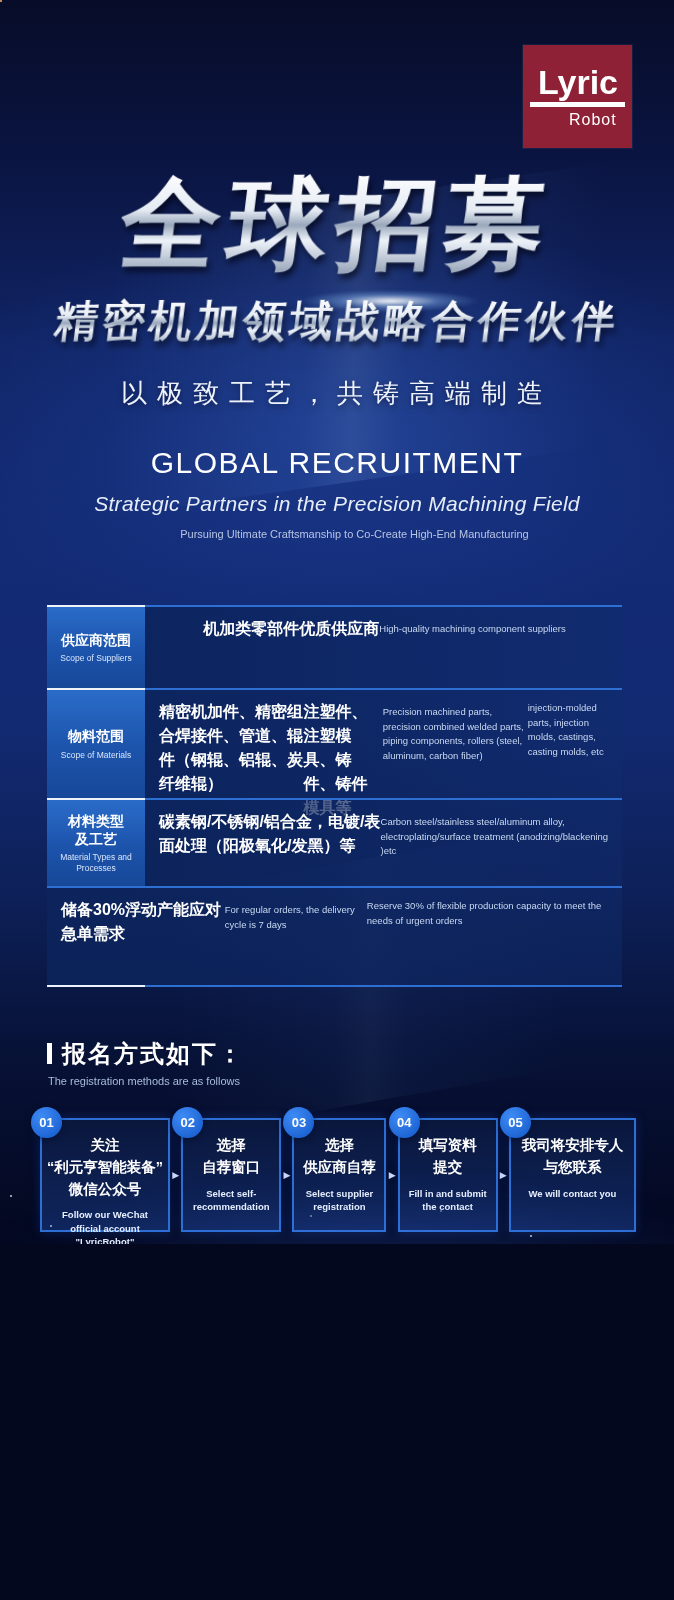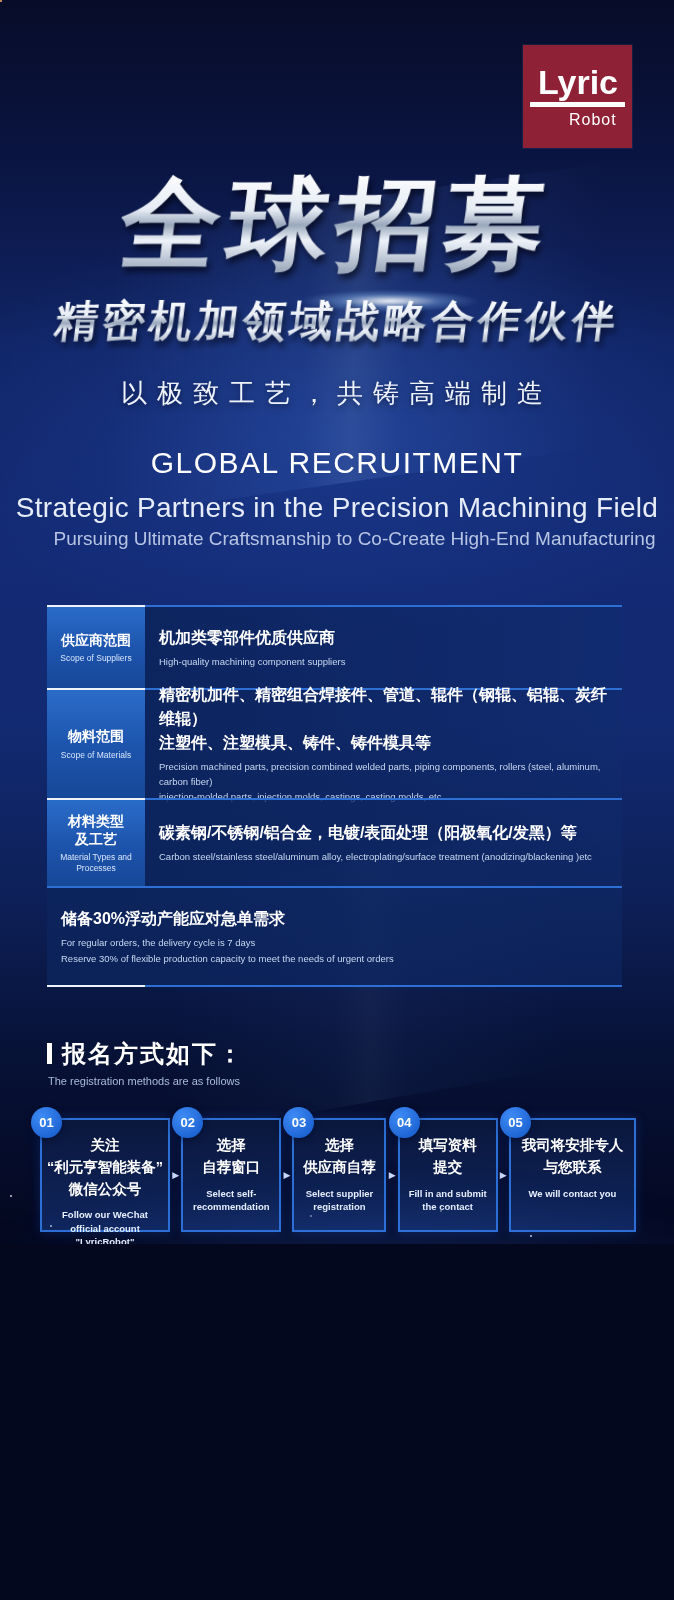--- a/index.html
+++ b/index.html
@@ -32,32 +32,32 @@
   .metal{display:inline-block;font-weight:900;transform:skewX(-7deg);color:transparent;
     background:linear-gradient(180deg,#ffffff 0%,#e6ecf4 38%,#9aa8bc 52%,#eef3fa 66%,#8a98ae 100%);
     -webkit-background-clip:text;background-clip:text;
     filter:drop-shadow(3px 5px 3px rgba(0,0,12,.6));}
   .hero-title{top:168px;}
   .hero-title .metal{font-size:100px;letter-spacing:8px;line-height:1.1;}
   .hero-sub{top:296px;}
   .hero-sub .metal{font-size:43px;letter-spacing:4px;line-height:1.2;}
   .hero-tag{top:376px;color:#eef3fb;font-size:26px;letter-spacing:10px;font-weight:500;text-shadow:0 2px 6px rgba(0,0,20,.5);}
   .en-title{top:446px;color:#ffffff;font-size:30px;font-weight:400;letter-spacing:1.5px;}
-  .en-sub{top:492px;color:#e6edf8;font-size:28px;font-weight:400;letter-spacing:.3px;}
-  .en-tag{top:528px;color:#b7c5e4;font-size:19px;font-weight:400;padding-left:35px;}
+  .en-sub{top:492px;color:#e6edf8;font-size:21px;font-weight:400;letter-spacing:.3px;font-style:italic;}
+  .en-tag{top:528px;color:#b7c5e4;font-size:11px;font-weight:400;padding-left:35px;}
 
   
   .info-table{position:absolute;left:47px;top:605px;width:575px;border-bottom:2px solid #2e6fd3;}
   .t-row{display:flex;align-items:stretch;}
   .t-label{width:98px;flex:0 0 98px;display:flex;flex-direction:column;justify-content:center;align-items:center;
     text-align:center;border-top:2px solid #eef3fa;padding:4px 2px;
     background:linear-gradient(180deg,#2a6cc9 0%,#1c53ab 55%,#174898 100%);}
   .t-label .cn{color:#fff;font-weight:bold;font-size:14px;line-height:1.3;}
   .t-label .en{color:#d9e7fc;font-size:8.5px;line-height:1.3;margin-top:4px;}
-  .t-content{flex:1;display:flex;flex-direction:column;justify-content:center;border-top:2px solid #2e6fd3;
+  .t-content{flex:1;display:flex;justify-content:center;border-top:2px solid #2e6fd3;
     padding:10px 12px 10px 14px;background:linear-gradient(90deg,rgba(12,36,92,.88),rgba(15,44,108,.45));}
   .t-content .cn{color:#fff;font-weight:bold;font-size:16px;line-height:1.5;}
   .t-content .en{color:#c9d9f2;font-size:9.5px;line-height:1.55;margin-top:5px;}
   .t-content .en + .en{margin-top:1px;}
   .r1{height:83px;} .r2{height:110px;} .r3{height:88px;} .r4{height:99px;}
   .tb-white{position:absolute;left:0;bottom:-2px;width:98px;height:2px;background:#eef3fa;}
 
   
   .reg-head{position:absolute;left:47px;top:1038px;}
   .reg-head .bar{display:inline-block;width:5px;height:21px;background:#fff;margin-right:10px;vertical-align:-2px;}

